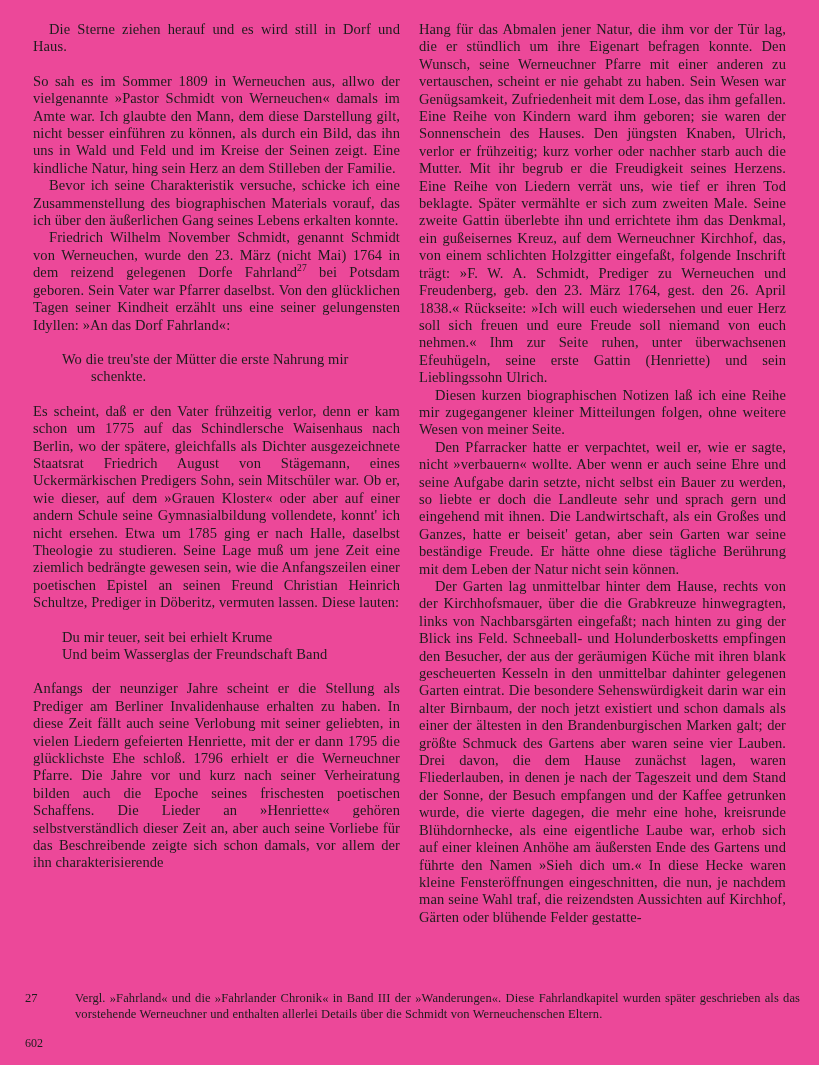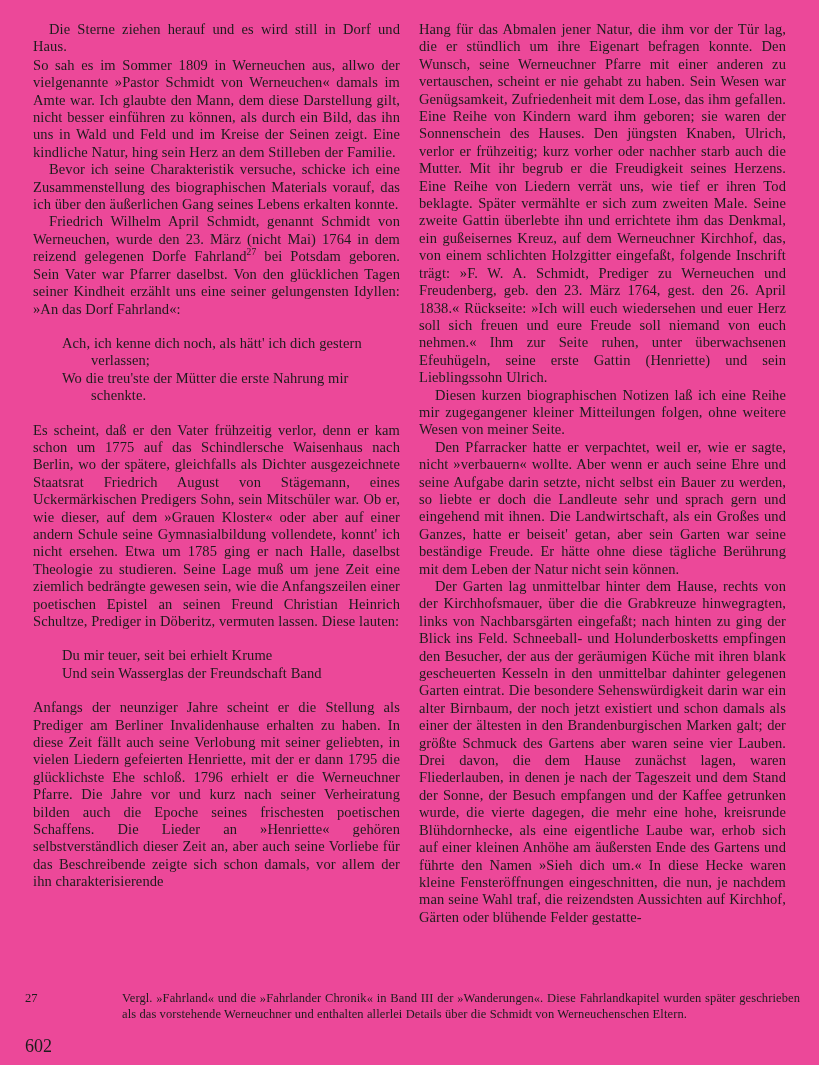--- a/index.html
+++ b/index.html
@@ -32,21 +32,21 @@
     letter-spacing: 0.1px;
   }
   .col p {
     margin: 0;
     text-indent: 16px;
   }
   .col p.noindent {
     text-indent: 0;
   }
   .col p.space-before {
-    margin-top: 1px;
+    margin-top: 17px;
   }
   .verse {
     margin: 17px 0;
     text-align: left;
   }
   .verse-line {
     padding-left: 58px;
     text-indent: -29px;
   }
   sup.fn-ref {
@@ -64,51 +64,49 @@
     line-height: 15.8px;
   }
   .fn-num {
     width: 50px;
     flex: none;
   }
   .fn-text {
     flex: 1;
     text-align: justify;
     letter-spacing: 0.1px;
-    margin-left: 47px;
   }
   .page-number {
     position: absolute;
     left: 25px;
     top: 1036px;
-    font-size: 18px;
+    font-size: 12px;
   }
 </style>
 </head>
 <body>
 
 <div class="page">
 
   <div class="columns">
 
     <div class="col">
       <p>Die Sterne ziehen herauf und es wird still in Dorf und Haus.</p>
       <p class="noindent space-before">So sah es im Sommer 1809 in Werneuchen aus, allwo der vielgenannte »Pastor Schmidt von Werneuchen« damals im Amte war. Ich glaubte den Mann, dem diese Darstellung gilt, nicht besser einführen zu können, als durch ein Bild, das ihn uns in Wald und Feld und im Kreise der Seinen zeigt. Eine kindliche Natur, hing sein Herz an dem Stilleben der Familie.</p>
       <p>Bevor ich seine Charakteristik versuche, schicke ich eine Zusammenstellung des biographischen Materials vorauf, das ich über den äußerlichen Gang seines Lebens erkalten konnte.</p>
       <p>
-        <span>Friedrich Wilhelm April Schmidt, genannt Schmidt von Werneuchen, wurde den 23. März (nicht Mai) 1764 in dem reizend gelegenen Dorfe Fahrland</span><sup class="fn-ref">27</sup><span> bei Potsdam geboren. Sein Vater war Pfarrer daselbst. Von den glücklichen Tagen seiner Kindheit erzählt uns eine seiner gelungensten Idyllen: »An das Dorf Fahrland«:</span>
+        <span>Friedrich Wilhelm November Schmidt, genannt Schmidt von Werneuchen, wurde den 23. März (nicht Mai) 1764 in dem reizend gelegenen Dorfe Fahrland</span><sup class="fn-ref">27</sup><span> bei Potsdam geboren. Sein Vater war Pfarrer daselbst. Von den glücklichen Tagen seiner Kindheit erzählt uns eine seiner gelungensten Idyllen: »An das Dorf Fahrland«:</span>
       </p>
       <div class="verse">
-        <div class="verse-line">Ach, ich kenne dich noch, als hätt' ich dich gestern verlassen;</div>
         <div class="verse-line">Wo die treu'ste der Mütter die erste Nahrung mir schenkte.</div>
       </div>
       <p class="noindent">Es scheint, daß er den Vater frühzeitig verlor, denn er kam schon um 1775 auf das Schindlersche Waisenhaus nach Berlin, wo der spätere, gleichfalls als Dichter ausgezeichnete Staatsrat Friedrich August von Stägemann, eines Uckermärkischen Predigers Sohn, sein Mitschüler war. Ob er, wie dieser, auf dem »Grauen Kloster« oder aber auf einer andern Schule seine Gymnasialbildung vollendete, konnt' ich nicht ersehen. Etwa um 1785 ging er nach Halle, daselbst Theologie zu studieren. Seine Lage muß um jene Zeit eine ziemlich bedrängte gewesen sein, wie die Anfangszeilen einer poetischen Epistel an seinen Freund Christian Heinrich Schultze, Prediger in Döberitz, vermuten lassen. Diese lauten:</p>
       <div class="verse">
         <div class="verse-line">Du mir teuer, seit bei erhielt Krume</div>
-        <div class="verse-line">Und sein Wasserglas der Freundschaft Band</div>
+        <div class="verse-line">Und beim Wasserglas der Freundschaft Band</div>
       </div>
       <p class="noindent">Anfangs der neunziger Jahre scheint er die Stellung als Prediger am Berliner Invalidenhause erhalten zu haben. In diese Zeit fällt auch seine Verlobung mit seiner geliebten, in vielen Liedern gefeierten Henriette, mit der er dann 1795 die glücklichste Ehe schloß. 1796 erhielt er die Werneuchner Pfarre. Die Jahre vor und kurz nach seiner Verheiratung bilden auch die Epoche seines frischesten poetischen Schaffens. Die Lieder an »Henriette« gehören selbstverständlich dieser Zeit an, aber auch seine Vorliebe für das Beschreibende zeigte sich schon damals, vor allem der ihn charakterisierende</p>
     </div>
 
     <div class="col">
       <p class="noindent">Hang für das Abmalen jener Natur, die ihm vor der Tür lag, die er stündlich um ihre Eigenart befragen konnte. Den Wunsch, seine Werneuchner Pfarre mit einer anderen zu vertauschen, scheint er nie gehabt zu haben. Sein Wesen war Genügsamkeit, Zufriedenheit mit dem Lose, das ihm gefallen. Eine Reihe von Kindern ward ihm geboren; sie waren der Sonnenschein des Hauses. Den jüngsten Knaben, Ulrich, verlor er frühzeitig; kurz vorher oder nachher starb auch die Mutter. Mit ihr begrub er die Freudigkeit seines Herzens. Eine Reihe von Liedern verrät uns, wie tief er ihren Tod beklagte. Später vermählte er sich zum zweiten Male. Seine zweite Gattin überlebte ihn und errichtete ihm das Denkmal, ein gußeisernes Kreuz, auf dem Werneuchner Kirchhof, das, von einem schlichten Holzgitter eingefaßt, folgende Inschrift trägt: »F. W. A. Schmidt, Prediger zu Werneuchen und Freudenberg, geb. den 23. März 1764, gest. den 26. April 1838.« Rückseite: »Ich will euch wiedersehen und euer Herz soll sich freuen und eure Freude soll niemand von euch nehmen.« Ihm zur Seite ruhen, unter überwachsenen Efeuhügeln, seine erste Gattin (Henriette) und sein Lieblingssohn Ulrich.</p>
       <p>Diesen kurzen biographischen Notizen laß ich eine Reihe mir zugegangener kleiner Mitteilungen folgen, ohne weitere Wesen von meiner Seite.</p>
       <p>Den Pfarracker hatte er verpachtet, weil er, wie er sagte, nicht »verbauern« wollte. Aber wenn er auch seine Ehre und seine Aufgabe darin setzte, nicht selbst ein Bauer zu werden, so liebte er doch die Landleute sehr und sprach gern und eingehend mit ihnen. Die Landwirtschaft, als ein Großes und Ganzes, hatte er beiseit' getan, aber sein Garten war seine beständige Freude. Er hätte ohne diese tägliche Berührung mit dem Leben der Natur nicht sein können.</p>
       <p>Der Garten lag unmittelbar hinter dem Hause, rechts von der Kirchhofsmauer, über die die Grabkreuze hinwegragten, links von Nachbarsgärten eingefaßt; nach hinten zu ging der Blick ins Feld. Schneeball- und Holunderbosketts empfingen den Besucher, der aus der geräumigen Küche mit ihren blank gescheuerten Kesseln in den unmittelbar dahinter gelegenen Garten eintrat. Die besondere Sehenswürdigkeit darin war ein alter Birnbaum, der noch jetzt existiert und schon damals als einer der ältesten in den Brandenburgischen Marken galt; der größte Schmuck des Gartens aber waren seine vier Lauben. Drei davon, die dem Hause zunächst lagen, waren Fliederlauben, in denen je nach der Tageszeit und dem Stand der Sonne, der Besuch empfangen und der Kaffee getrunken wurde, die vierte dagegen, die mehr eine hohe, kreisrunde Blühdornhecke, als eine eigentliche Laube war, erhob sich auf einer kleinen Anhöhe am äußersten Ende des Gartens und führte den Namen »Sieh dich um.« In diese Hecke waren kleine Fensteröffnungen eingeschnitten, die nun, je nachdem man seine Wahl traf, die reizendsten Aussichten auf Kirchhof, Gärten oder blühende Felder gestatte-</p>
     </div>

